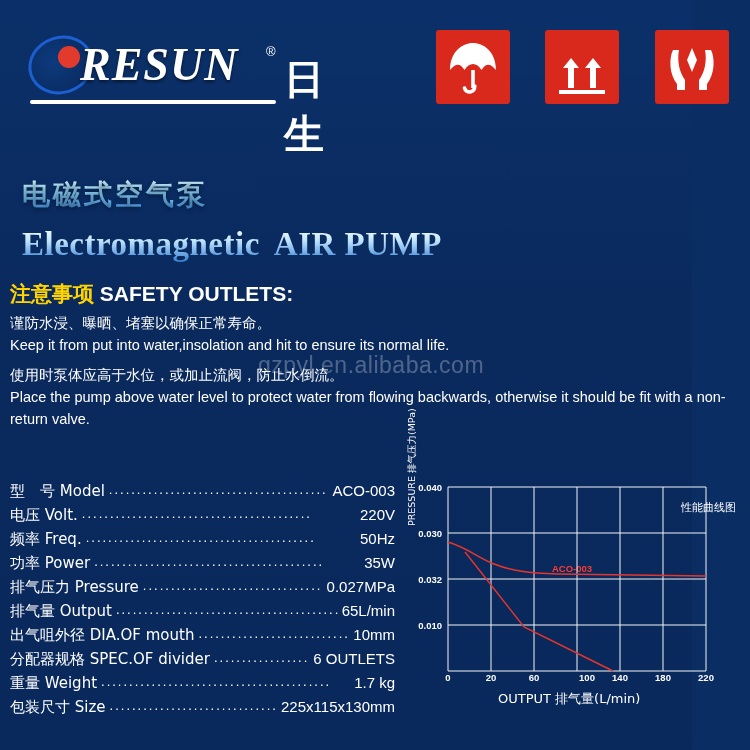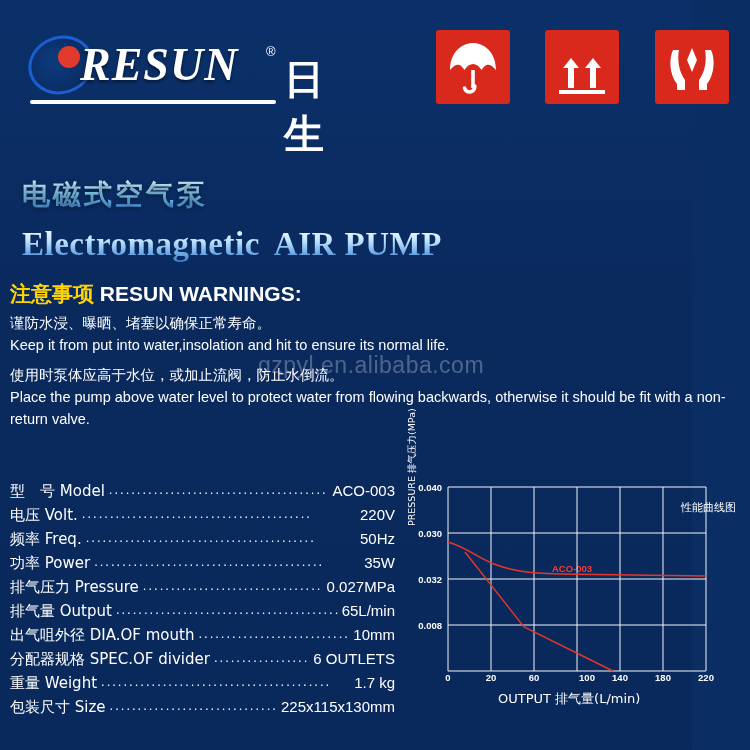--- a/index.html
+++ b/index.html
@@ -324,21 +324,21 @@
     </div>
   </div>
 
   <div class="title-cn">电磁式空气泵</div>
   <div class="title-en">
     <span>Electromagnetic</span><span class="part2">AIR PUMP</span>
   </div>
 
   <div class="safety-heading">
     <span class="cn">注意事项</span>
-    <span class="en">RESUN  WARNINGS:</span>
+    <span class="en">SAFETY  OUTLETS:</span>
   </div>
 
   <div class="safety-list">
     <div class="safety-item">
       <span class="cn">谨防水浸、曝晒、堵塞以确保正常寿命。</span>
       <span class="en">Keep it from put into water,insolation and hit to ensure its normal life.</span>
     </div>
     <div class="safety-item">
       <span class="cn">使用时泵体应高于水位，或加止流阀，防止水倒流。</span>
       <span class="en">Place the pump above water level to protect water from flowing backwards, otherwise it should be fit with a non-return valve.</span>
@@ -402,21 +402,21 @@
 
   <div class="chart">
     <div class="chart-ylabel">PRESSURE 排气压力(MPa)</div>
     <div class="chart-xlabel">OUTPUT 排气量(L/min)</div>
     <div class="chart-legend">性能曲线图</div>
     <div class="curve-label">ACO-003</div>
 
     <div class="ytick" style="left:-4px; top:0px;">0.040</div>
     <div class="ytick" style="left:-4px; top:46px;">0.030</div>
     <div class="ytick" style="left:-4px; top:92px;">0.032</div>
-    <div class="ytick" style="left:-4px; top:138px;">0.008</div>
+    <div class="ytick" style="left:-4px; top:138px;">0.010</div>
 
     <div class="xtick" style="left:28px;  top:190px;">0</div>
     <div class="xtick" style="left:71px;  top:190px;">20</div>
     <div class="xtick" style="left:114px; top:190px;">60</div>
     <div class="xtick" style="left:167px; top:190px;">100</div>
     <div class="xtick" style="left:200px; top:190px;">140</div>
     <div class="xtick" style="left:243px; top:190px;">180</div>
     <div class="xtick" style="left:286px; top:190px;">220</div>
 
     <svg width="332" height="225" viewBox="0 0 332 225" style="position:absolute;left:0;top:0;">

